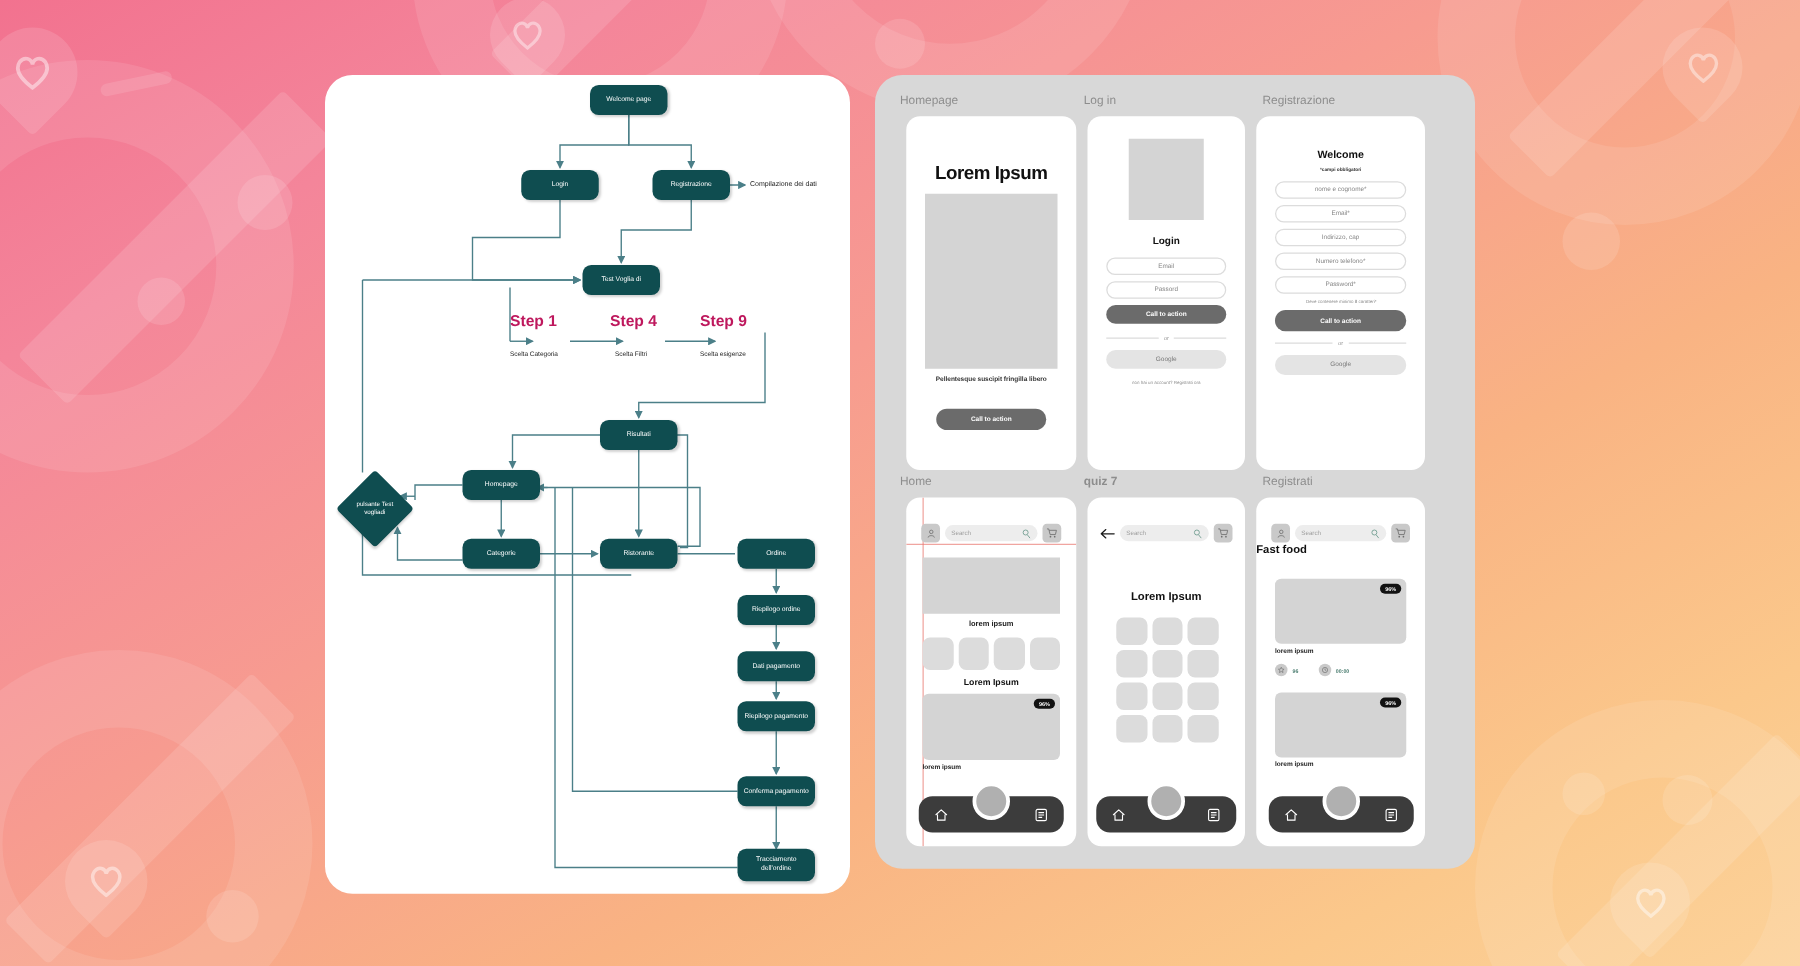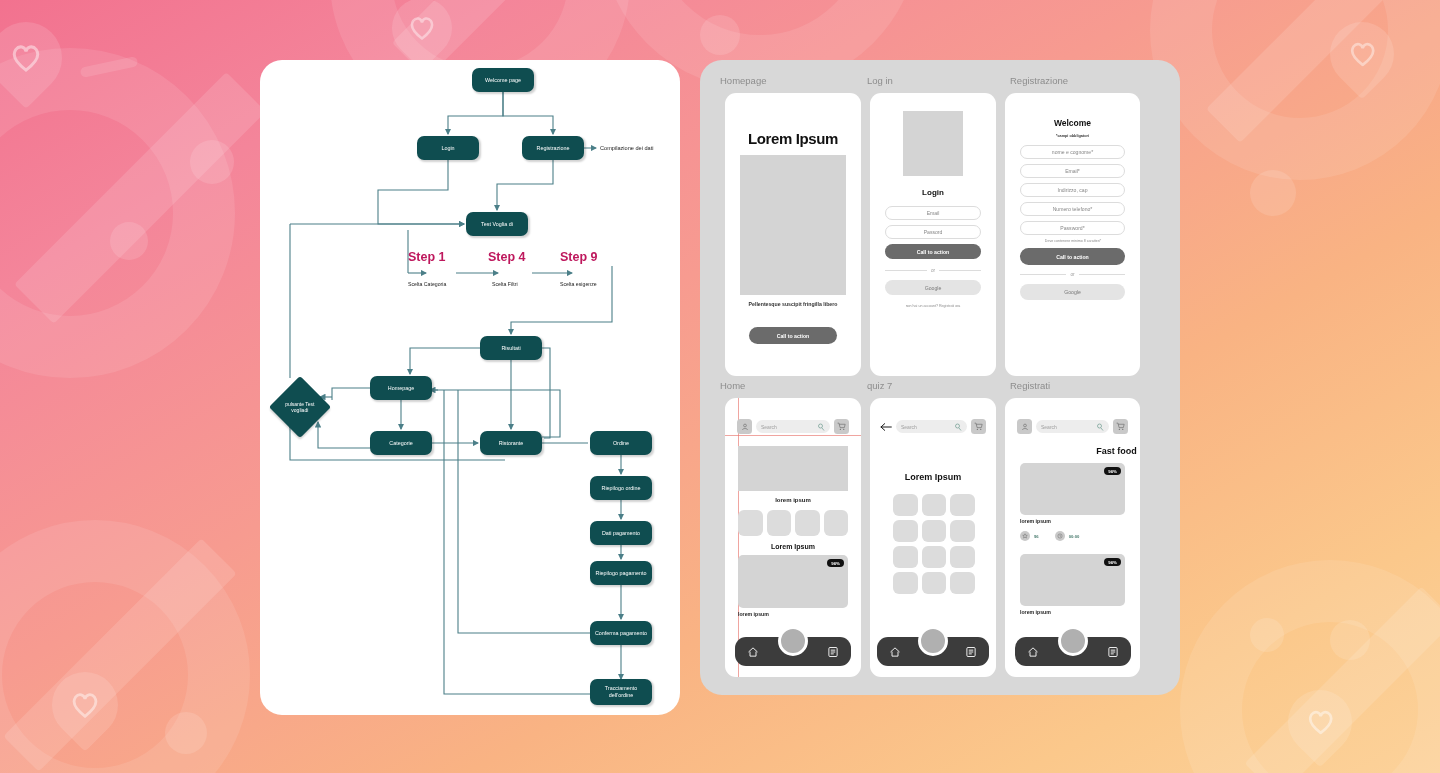--- a/index.html
+++ b/index.html
@@ -332,21 +332,21 @@
     <span>Tracciamento dell'ordine</span>
   </div>
 </div>
 
 <div id="mock-panel">
 
   <div class="mock-cap" style="left:20px;top:15px;">Homepage</div>
   <div class="mock-cap" style="left:167px;top:15px;">Log in</div>
   <div class="mock-cap" style="left:310px;top:15px;">Registrazione</div>
   <div class="mock-cap" style="left:20px;top:320px;">Home</div>
-  <div class="mock-cap" style="left:167px;top:320px;">quiz 7</div>
+  <div class="mock-cap" style="left:167px;top:320px;font-weight:bold;">quiz 7</div>
   <div class="mock-cap" style="left:310px;top:320px;">Registrati</div>
 
   <div class="phone" style="left:25px;top:33px;width:136px;height:283px;">
     <div class="ph-title" style="position:absolute;left:0;top:37px;width:100%;font-size:15px;letter-spacing:-0.4px;">Lorem Ipsum</div>
     <div class="placeholder" style="position:absolute;left:15px;top:62px;width:106px;height:140px;"></div>
     <div style="position:absolute;left:12px;top:208px;width:112px;text-align:center;font-size:5.2px;font-weight:bold;color:#333;line-height:1.5;">Pellentesque suscipit fringilla libero</div>
     <div class="cta" style="position:absolute;left:24px;top:234px;width:88px;height:17px;">
       <span>Call to action</span>
     </div>
   </div>
@@ -529,21 +529,21 @@
       </div>
       <div class="sqicon">
         <svg width="9" height="9" viewBox="0 0 16 16">
             <path d="M1 2 L3.5 2 L5.5 10 L13 10 L14.5 4 L4 4" fill="none" stroke="#6f6f6f" stroke-width="1.2"></path>
             <circle cx="6" cy="13" r="1.2" fill="#6f6f6f"></circle>
             <circle cx="12" cy="13" r="1.2" fill="#6f6f6f"></circle>
           </svg>
       </div>
     </div>
 
-    <div style="position:absolute;left:0;top:48px;width:100%;text-align:center;font-size:9px;font-weight:bold;color:#111;margin-left:44px;">Fast food</div>
+    <div style="position:absolute;left:0;top:36px;width:100%;font-size:9px;font-weight:bold;color:#111;">Fast food</div>
 
     <div class="placeholder" style="position:absolute;left:15px;top:65px;width:105px;height:52px;border-radius:5px;">
       <div class="badge" style="right:4px;top:4px;">96%</div>
     </div>
     <div class="cardlabel" style="left:15px;top:120px;">lorem ipsum</div>
     <div class="metarow" style="left:15px;top:133px;">
       <div class="metaicon">
         <svg width="6" height="6" viewBox="0 0 16 16">
             <path d="M8 2 L9.8 6 L14 6.4 L10.8 9.2 L11.8 13.4 L8 11.1 L4.2 13.4 L5.2 9.2 L2 6.4 L6.2 6 Z" fill="none" stroke="#6f6f6f" stroke-width="1.4"></path>
           </svg>

